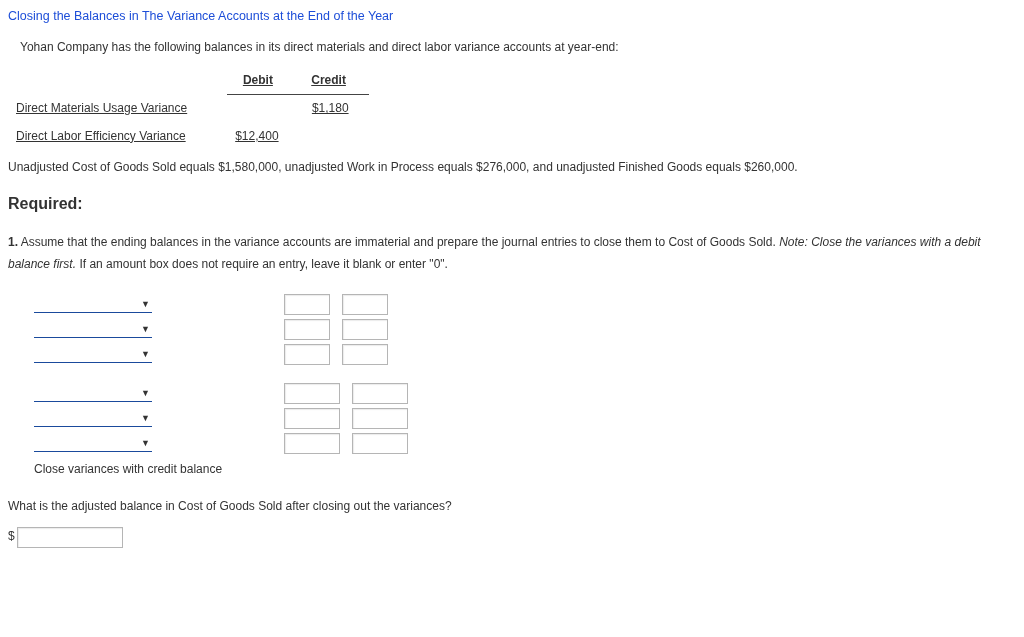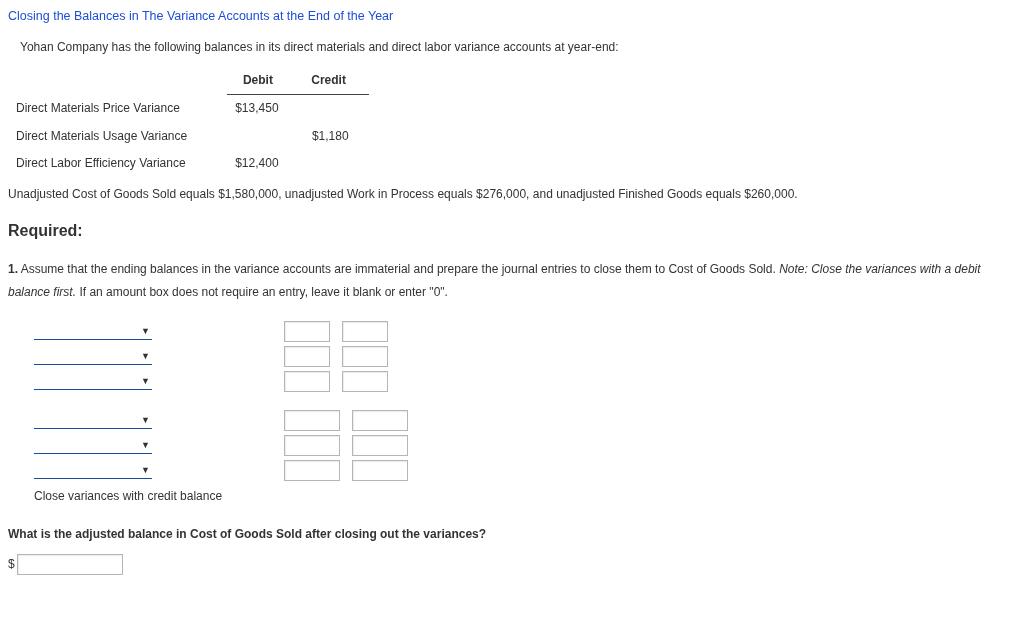--- a/index.html
+++ b/index.html
@@ -9,20 +9,21 @@
       color: #333;
       padding: 6px 8px;
       line-height: 1.6;
       background: #fff;
     }
     .title { font-size: 12.5px; margin-bottom: 10px; color: #1d4ed8; }
     .intro { margin: 12px 0 10px 12px; font-size: 12px; }
     table.variance {
       border-collapse: collapse;
       margin-bottom: 8px;
+      text-decoration: underline;
     }
     table.variance th {
       font-weight: bold;
       text-align: center;
       padding: 4px 18px 4px 8px;
       border-bottom: 1px solid #444;
       font-size: 12px;
     }
     table.variance th.account-col { border-bottom: none; }
     table.variance td {
@@ -59,21 +60,21 @@
       height: 21px;
       border: 1px solid #b5b5b5;
       background: #fff;
       box-shadow: inset 1px 1px 1px rgba(0,0,0,0.08);
       padding: 0 2px;
       font-size: 11px;
     }
     .num-input.wide { width: 56px; }
     .input-pair { display: flex; gap: 12px; }
     .entry-note { font-size: 12px; margin-top: 6px; margin-bottom: 6px; }
-    .final-q { margin-top: 10px; margin-bottom: 10px; font-size: 12px; font-weight: bold; }
+    .final-q { margin-top: 10px; margin-bottom: 10px; font-size: 12px; }
     .dollar-row { display: flex; align-items: center; gap: 2px; }
     .dollar-sign { font-size: 12px; }
     .final-input {
       width: 106px;
       height: 21px;
       border: 1px solid #b5b5b5;
       background: #fff;
       box-shadow: inset 1px 1px 1px rgba(0,0,0,0.08);
       padding: 0 2px;
       font-size: 11px;
@@ -86,25 +87,20 @@
 <div class="title">Closing the Balances in The Variance Accounts at the End of the Year</div>
 
 <div class="intro">Yohan Company has the following balances in its direct materials and direct labor variance accounts at year-end:</div>
 
 <table class="variance">
   <tbody>
       <tr>
     <th class="account-col"></th>
     <th>Debit</th>
     <th>Credit</th>
-  </tr>
-  <tr>
-    <td class="acct">Direct Materials Price Variance</td>
-    <td class="num">$13,450</td>
-    <td class="num"></td>
   </tr>
   <tr>
     <td class="acct">Direct Materials Usage Variance</td>
     <td class="num"></td>
     <td class="num">$1,180</td>
   </tr>
   <tr>
     <td class="acct">Direct Labor Efficiency Variance</td>
     <td class="num">$12,400</td>
     <td class="num"></td>

